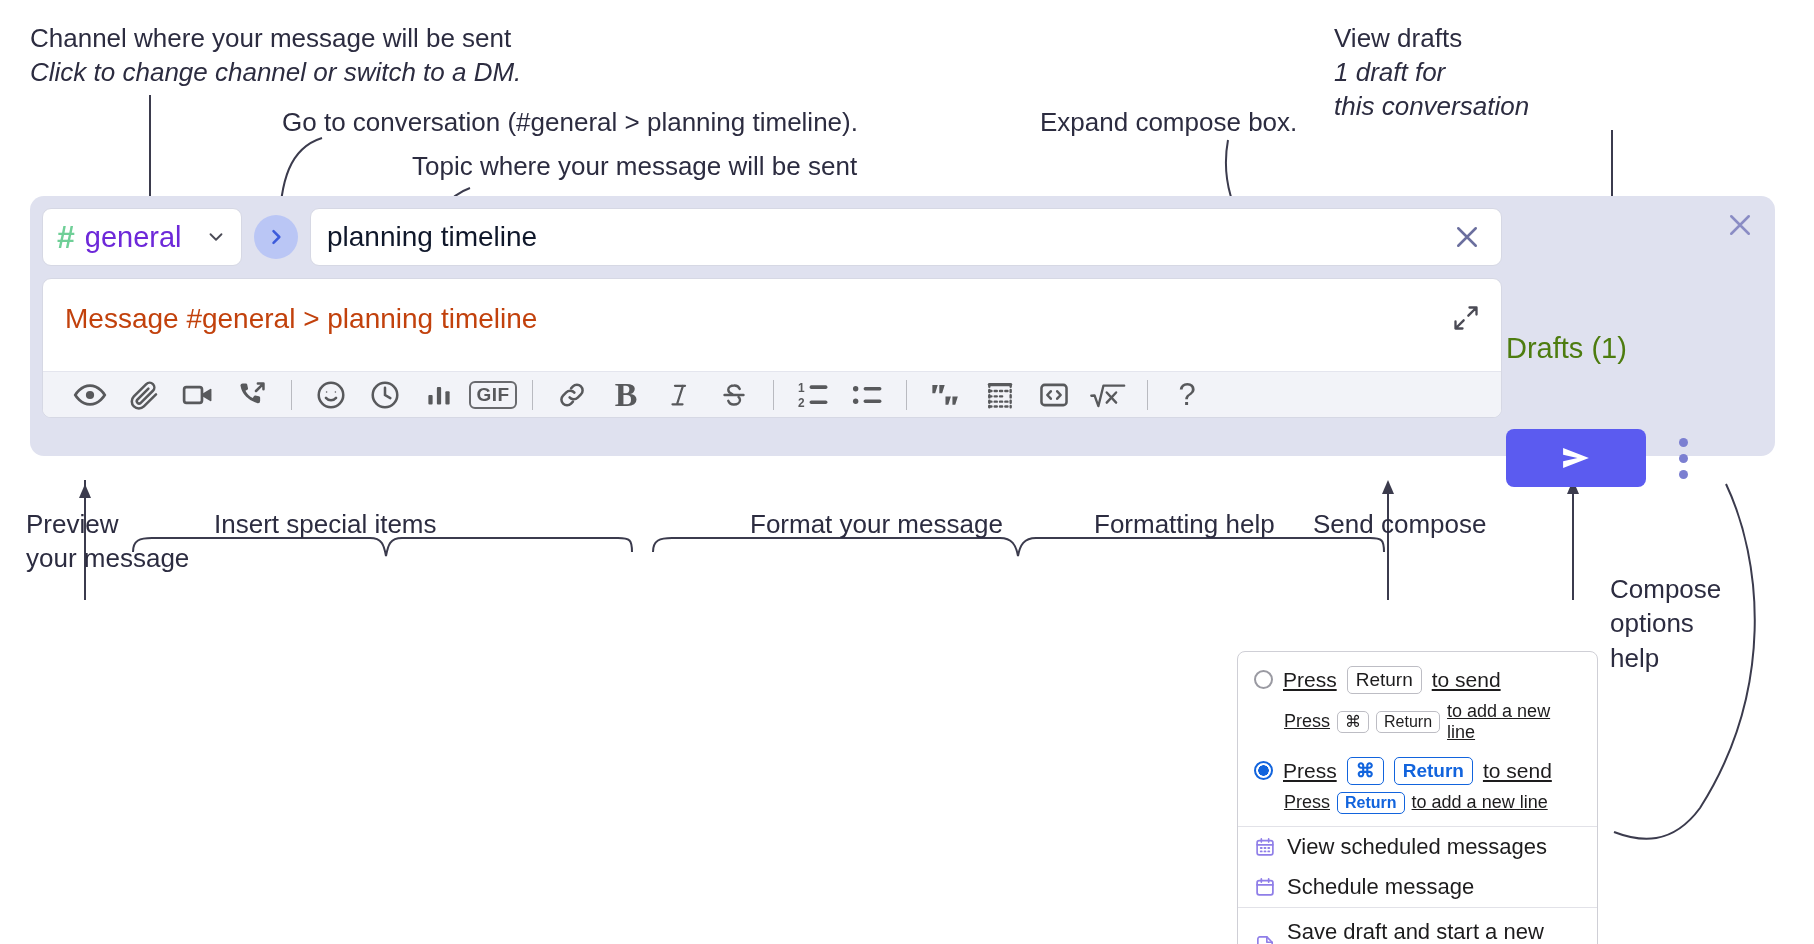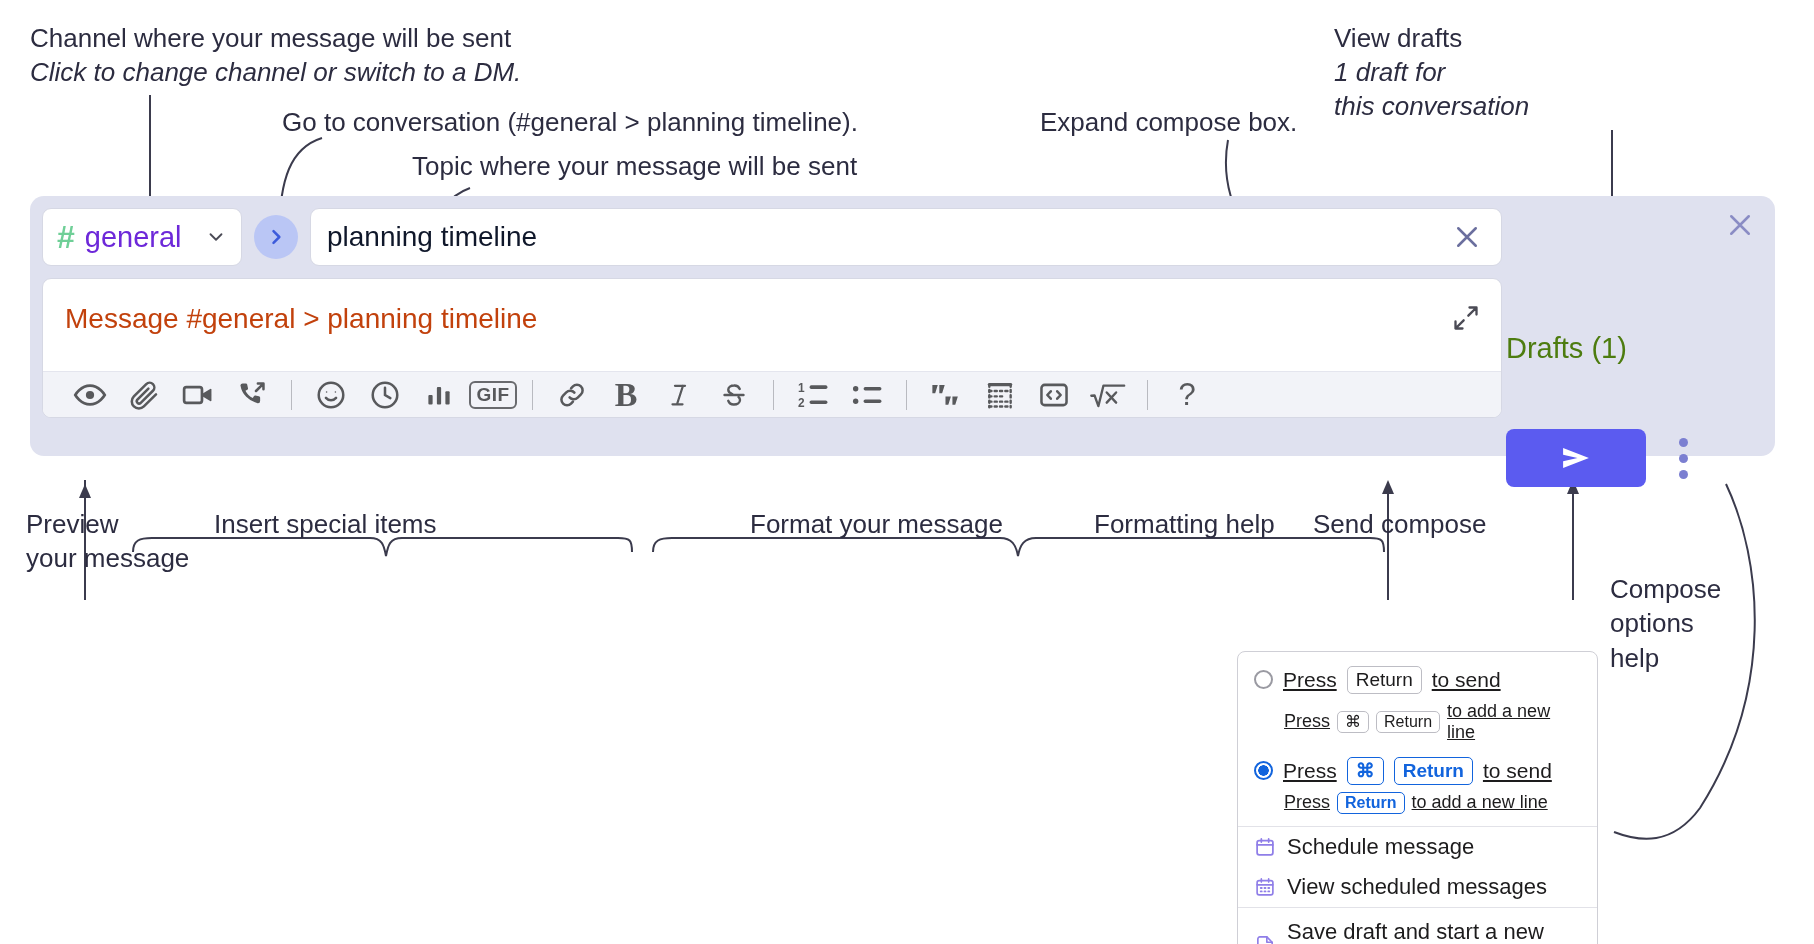--- a/index.html
+++ b/index.html
@@ -439,37 +439,37 @@
         <span class="mtxt">Press</span>
         <span class="kbd blue">Return</span>
         <span class="mtxt">to add a new line</span>
       </div>
     </div>
 
     <div class="menu-div"></div>
 
     <div class="mitem">
       <span class="mi-ico">
-        <svg width="22" height="22" viewBox="0 0 24 24" fill="none" stroke="#8f7ee8" stroke-width="1.9" stroke-linecap="round">
-            <rect x="3.4" y="5" width="17.2" height="15.6" rx="2.2"></rect>
-            <path d="M3.4 9.6h17.2M8 3.2v3.4M16 3.2v3.4"></path>
-          </svg>
-      </span>
-      <span>Schedule message</span>
-    </div>
-
-    <div class="mitem">
-      <span class="mi-ico">
         <svg width="22" height="22" viewBox="0 0 24 24" fill="none" stroke="#8f7ee8" stroke-width="1.8" stroke-linecap="round">
             <rect x="3.4" y="5" width="17.2" height="15.6" rx="2.2"></rect>
             <path d="M3.4 9.6h17.2M8 3.2v3.4M16 3.2v3.4"></path>
             <path d="M7.4 13h1M11.5 13h1M15.6 13h1M7.4 16.8h1M11.5 16.8h1M15.6 16.8h1" stroke-width="2.1"></path>
           </svg>
       </span>
       <span>View scheduled messages</span>
+    </div>
+
+    <div class="mitem">
+      <span class="mi-ico">
+        <svg width="22" height="22" viewBox="0 0 24 24" fill="none" stroke="#8f7ee8" stroke-width="1.9" stroke-linecap="round">
+            <rect x="3.4" y="5" width="17.2" height="15.6" rx="2.2"></rect>
+            <path d="M3.4 9.6h17.2M8 3.2v3.4M16 3.2v3.4"></path>
+          </svg>
+      </span>
+      <span>Schedule message</span>
     </div>
 
     <div class="menu-div"></div>
 
     <div class="mitem" style="padding-bottom:11px;padding-top:11px;">
       <span class="mi-ico">
         <svg width="22" height="22" viewBox="0 0 24 24" fill="none" stroke="#8f7ee8" stroke-width="1.8" stroke-linecap="round" stroke-linejoin="round">
             <path d="M14 3.2H6.4A2.2 2.2 0 0 0 4.2 5.4v13.2a2.2 2.2 0 0 0 2.2 2.2h11.2a2.2 2.2 0 0 0 2.2-2.2V9z"></path>
             <path d="M14 3.2V9h5.8"></path>
             <path d="M8.6 14.4l2.2 2.2 4.2-4.4" stroke-width="2"></path>

